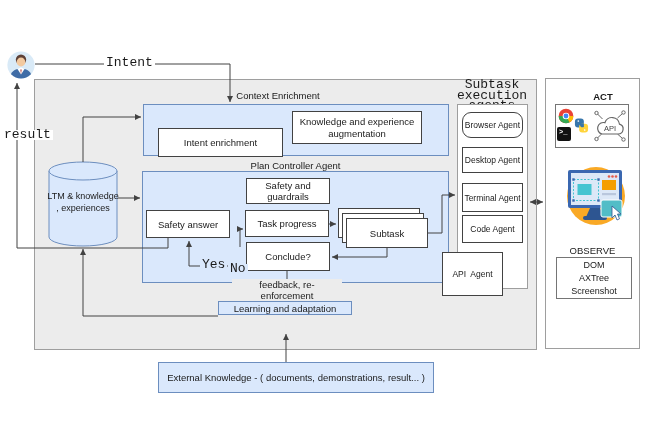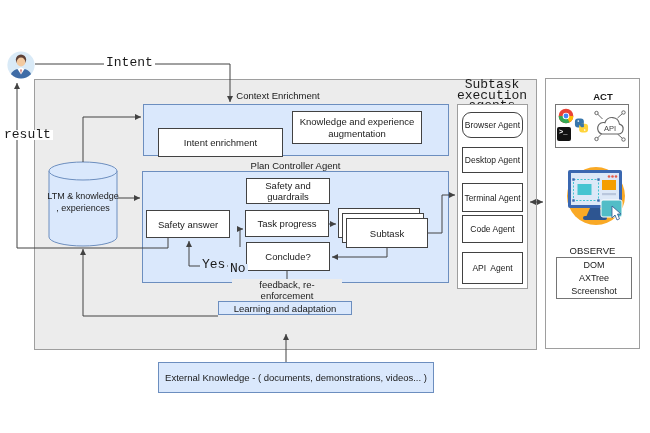--- a/index.html
+++ b/index.html
@@ -65,21 +65,21 @@
     </div>
   <div class="abs agent-box ctr" style="left:462px;top:147px;width:61px;height:26px;">
       <span>Desktop Agent</span>
     </div>
   <div class="abs agent-box ctr" style="left:462px;top:183px;width:61px;height:29px;">
       <span>Terminal Agent</span>
     </div>
   <div class="abs agent-box ctr" style="left:462px;top:215px;width:61px;height:28px;">
       <span>Code Agent</span>
     </div>
-  <div class="abs agent-box ctr" style="left:462px;top:252px;width:61px;height:32px;">
+  <div class="abs agent-box ctr" style="left:442px;top:252px;width:61px;height:44px;">
       <span>API  Agent</span>
     </div>
 
   <div class="abs panel" style="left:545px;top:78px;width:95px;height:271px;"></div>
   <div class="abs title" style="left:545px;top:91px;width:95px;font-weight:bold;padding-left:21px;">ACT</div>
   <div class="abs" style="left:555px;top:104px;width:74px;height:44px;background:#fff;border:1px solid #757575;"></div>
 
   <svg class="abs" style="left:558px;top:108px;" width="16" height="16" viewBox="0 0 24 24">
     <circle cx="12" cy="12" r="11" fill="#ea4335"></circle>
     <path d="M12,12 L1,12 A11,11 0 0 0 17.5,21.5 Z" fill="#34a853"></path>
@@ -134,21 +134,21 @@
   <div class="abs title" style="left:545px;top:245px;width:95px;">OBSERVE</div>
   <div class="abs ctr dom-lines" style="left:556px;top:257px;width:76px;height:42px;background:#fff;border:1px solid #757575;">
     <div>
       <div>DOM</div>
       <div>AXTree</div>
       <div>Screenshot</div>
     </div>
   </div>
 
   <div class="abs blue-box ctr" style="left:218px;top:301px;width:134px;height:14px;font-size:9.5px;">Learning and adaptation</div>
-  <div class="abs blue-box ctr" style="left:158px;top:362px;width:276px;height:31px;font-size:9.5px;">External Knowledge - ( documents, demonstrations, videos... )</div>
+  <div class="abs blue-box ctr" style="left:158px;top:362px;width:276px;height:31px;font-size:9.5px;">External Knowledge - ( documents, demonstrations, result... )</div>
 
   <svg class="abs" style="left:6px;top:50px;" width="30" height="30" viewBox="0 0 30 30">
     <defs>
         <clipPath id="avclip">
           <circle cx="15" cy="15" r="13.6"></circle>
         </clipPath>
       </defs>
     <circle cx="15" cy="15" r="13.6" fill="#d9eaf7"></circle>
     <g clip-path="url(#avclip)">
       <circle cx="15" cy="9.8" r="5.2" fill="#5d4037"></circle>

